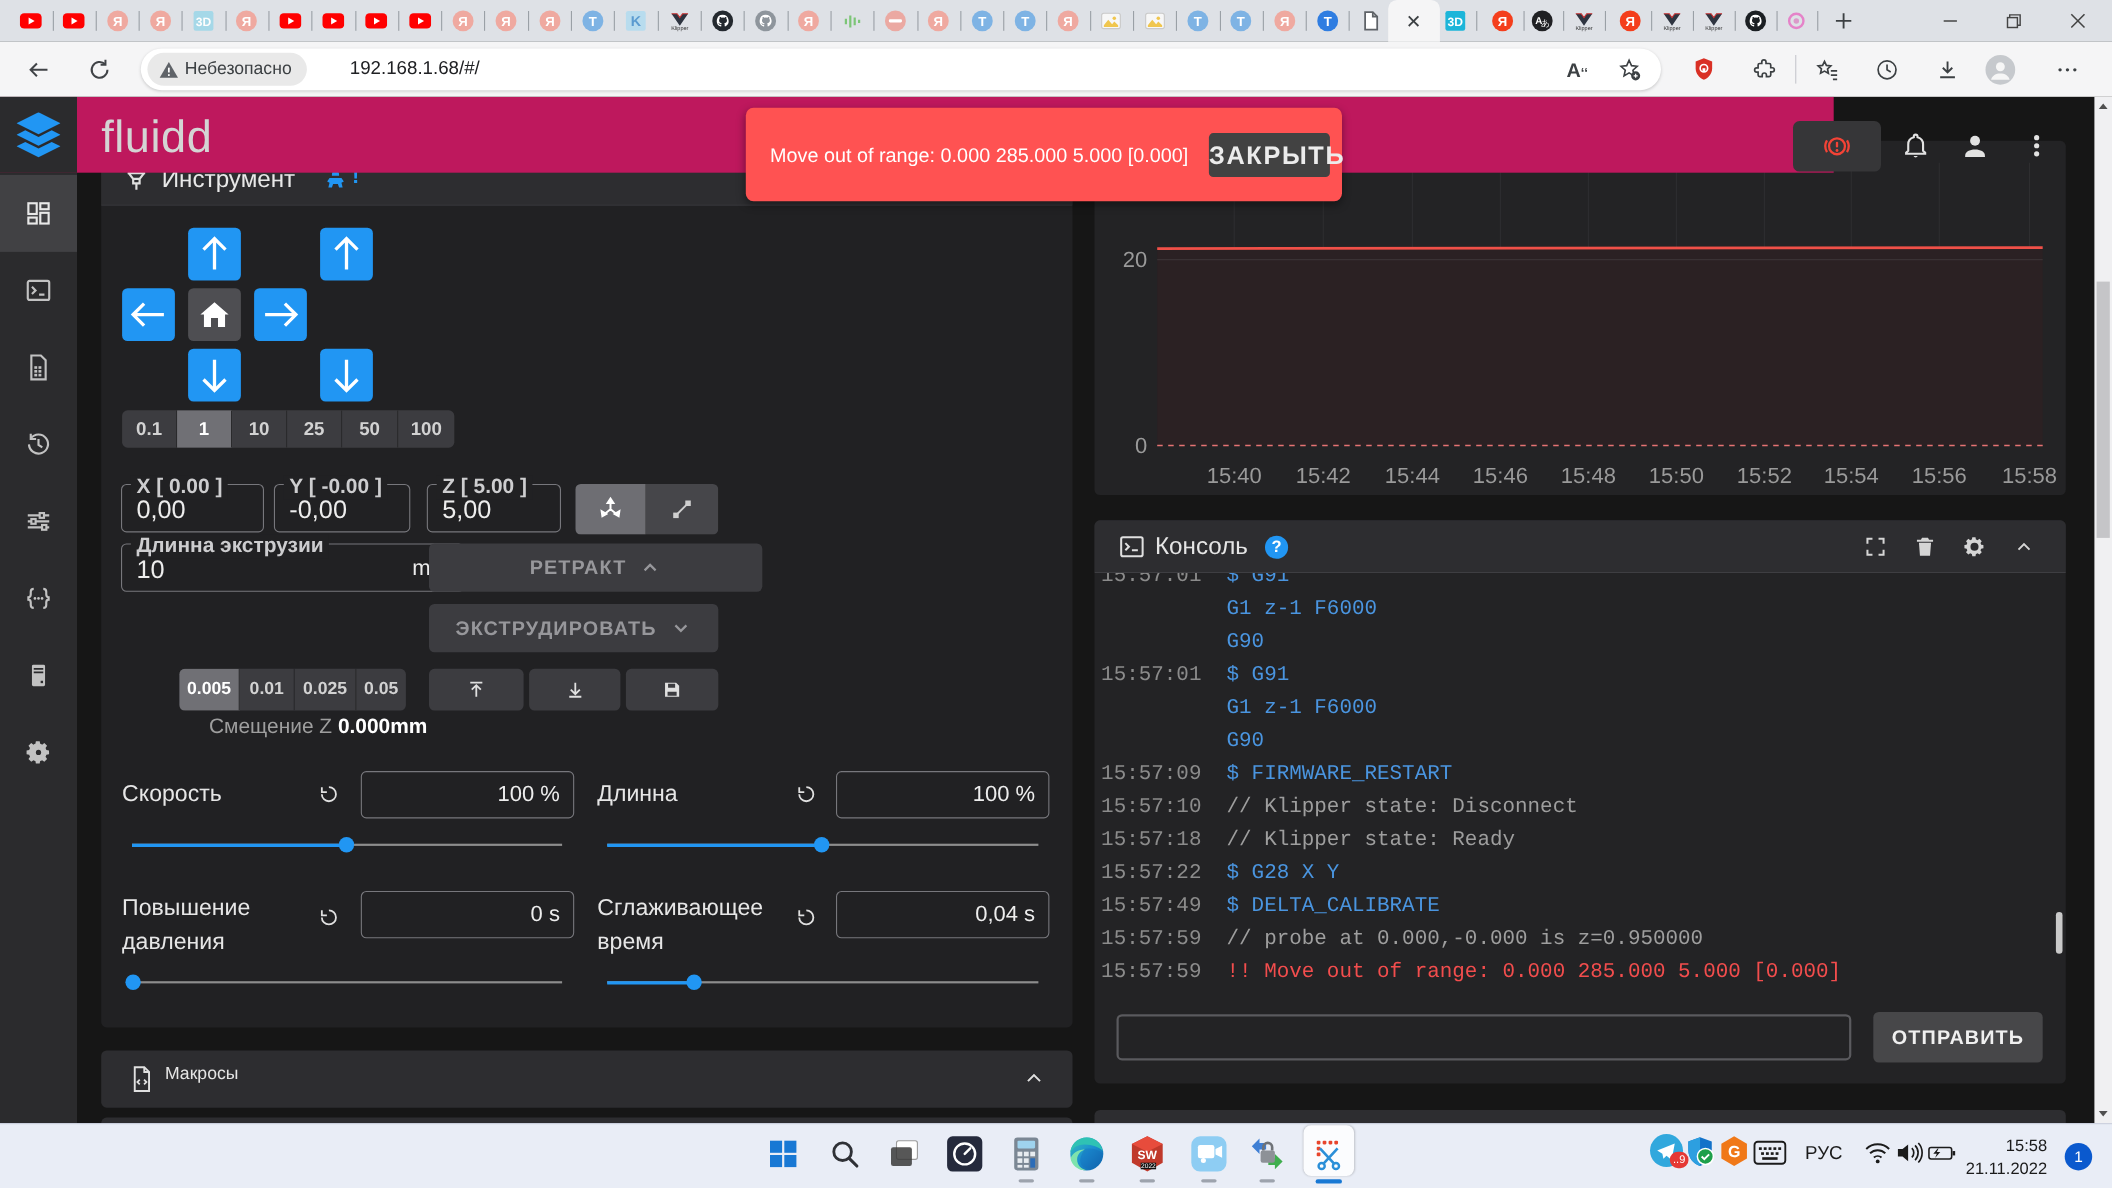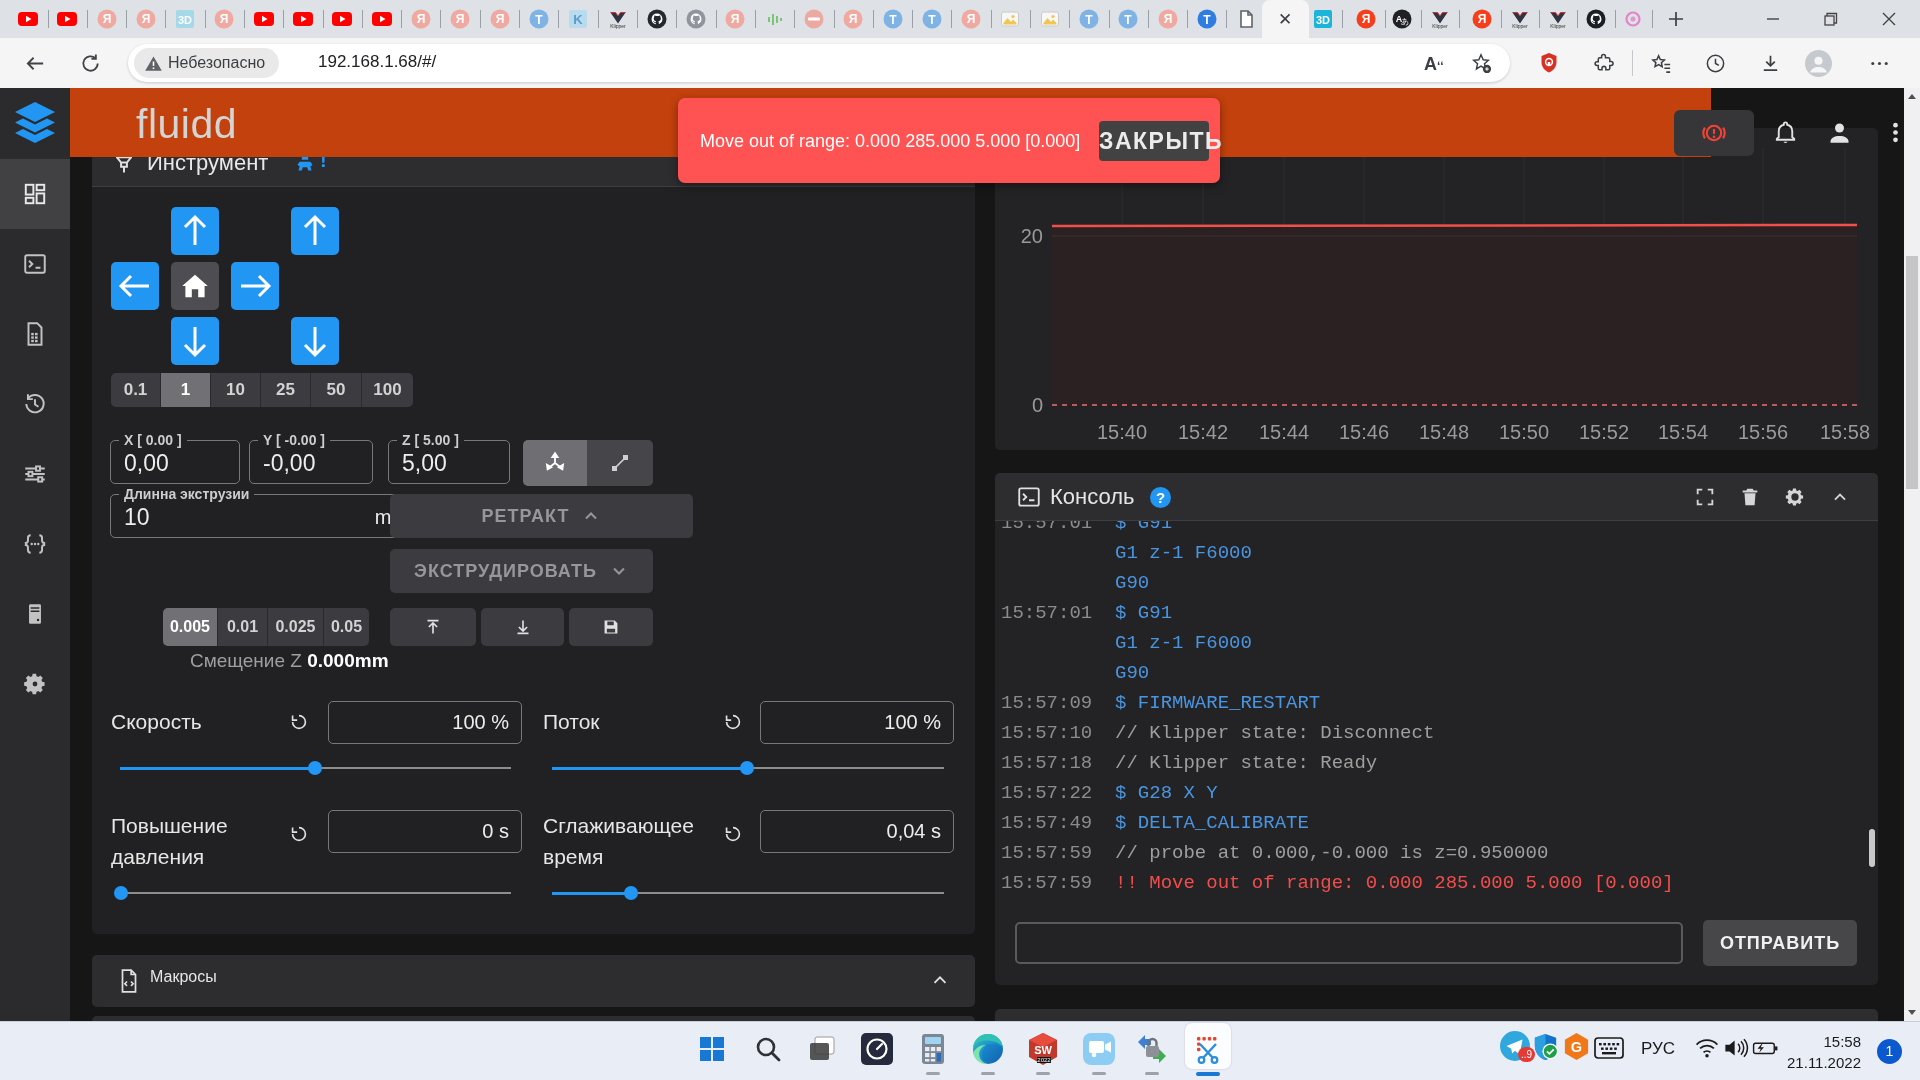--- a/index.html
+++ b/index.html
@@ -16,21 +16,21 @@
     border-radius:8px 8px 0 0; }
   #activetab .x { position:absolute; left:16px; top:9px; font-size:17px; color:#3c4043; }
   #addrbar { left:0; top:38px; width:1920px; height:50px; background:#f5f5f6; }
   #urlpill { position:absolute; left:128px; top:6px; width:1382px; height:38px; background:#ffffff;
     border-radius:19px; box-shadow:0 1px 3px rgba(0,0,0,0.18); }
   #secchip { position:absolute; left:6px; top:4px; height:30px; background:#e9e9e9; border-radius:15px;
     padding:0 14px 0 34px; line-height:30px; font-size:16px; color:#3c4043; }
 
   
   #app { left:0; top:88px; width:1904px; height:933px; background:#161616; overflow:hidden; }
-  #topbar { left:0; top:0; width:1667px; height:69px; background:#c2410c; z-index:30;margin-left:44px; }
+  #topbar { left:0; top:0; width:1667px; height:69px; background:#be185d; z-index:30; }
   #logo { left:0; top:0; width:70px; height:69px; background:#2b2b2d; z-index:32; }
   #sidebar { left:0; top:69px; width:70px; height:864px; background:#2b2b2d; z-index:32; }
   .navitem { position:absolute; left:0; width:70px; height:70px; }
   .navitem.active { background:#414144; }
   .navicon { position:absolute; left:22px; top:22px; width:26px; height:26px; }
 
   .card { position:absolute; background:#212123; border-radius:5px; }
   .cardhead { position:absolute; left:0; top:0; width:100%; background:#2d2d30;
     border-bottom:1px solid #3e3e42; border-radius:5px 5px 0 0; }
 
@@ -47,21 +47,21 @@
   .jog.home { background:#4e4e52; }
 
   .seg { position:absolute; display:flex; background:#3c3c40; border-radius:5px; overflow:hidden; }
   .seg > div { display:flex; align-items:center; justify-content:center; color:#d2d2d2;
     font-weight:bold; border-right:1px solid #2a2a2c; }
   .seg > div:last-child { border-right:none; }
   .seg > div.sel { background:#707075; color:#ffffff; }
 
   .ofield { position:absolute; border:1px solid #77777c; border-radius:5px; }
   .ofield .lab { position:absolute; left:8px; top:-9px; background:#212123; padding:0 5px;
-    font-size:14px; font-weight:bold; color:#cdcdcf; white-space:nowrap; }
+    font-size:19px; font-weight:bold; color:#cdcdcf; white-space:nowrap; }
   .ofield .val { position:absolute; left:13px; top:9px; font-size:23px; color:#ededed; }
   .ofield .suf { position:absolute; right:13px; top:11px; font-size:20px; color:#ededed; }
 
   .gbtn { position:absolute; background:#3c3c40; border-radius:5px; color:#97979b;
     display:flex; align-items:center; justify-content:center; font-weight:bold; }
 
   .slider-track { position:absolute; height:2px; background:#8d8d8d; }
   .slider-fill { position:absolute; height:3px; background:#2196f3; }
   .slider-thumb { position:absolute; width:14px; height:14px; border-radius:50%; background:#2196f3; }
   .slbl { position:absolute; font-size:21px; color:#e6e6e6; }
@@ -298,21 +298,21 @@
                 <path d="M12 5a7 7 0 1 1-7 7" stroke="#e0e0e0" stroke-width="1.8" fill="none"></path>
                 <path d="M5 5v5h5" stroke="#e0e0e0" stroke-width="1.8" fill="none"></path>
               </svg>
           <div class="sval" style="left:236px; top:562px; width:194px;">
                 <span>100 %</span>
               </div>
           <div class="slider-track" style="left:28px; top:628px; width:391px;"></div>
           <div class="slider-fill" style="left:28px; top:628px; width:195px;"></div>
           <div class="slider-thumb" style="left:216px; top:622px;"></div>
 
-          <div class="slbl" style="left:451px; top:571px;">Поток</div>
+          <div class="slbl" style="left:451px; top:571px;">Длинна</div>
           <svg class="abs" style="left:630px; top:572px;" width="22" height="22" viewBox="0 0 24 24">
                 <path d="M12 5a7 7 0 1 1-7 7" stroke="#e0e0e0" stroke-width="1.8" fill="none"></path>
                 <path d="M5 5v5h5" stroke="#e0e0e0" stroke-width="1.8" fill="none"></path>
               </svg>
           <div class="sval" style="left:668px; top:562px; width:194px;">
                 <span>100 %</span>
               </div>
           <div class="slider-track" style="left:460px; top:628px; width:392px;"></div>
           <div class="slider-fill" style="left:460px; top:628px; width:194px;"></div>
           <div class="slider-thumb" style="left:648px; top:622px;"></div>

